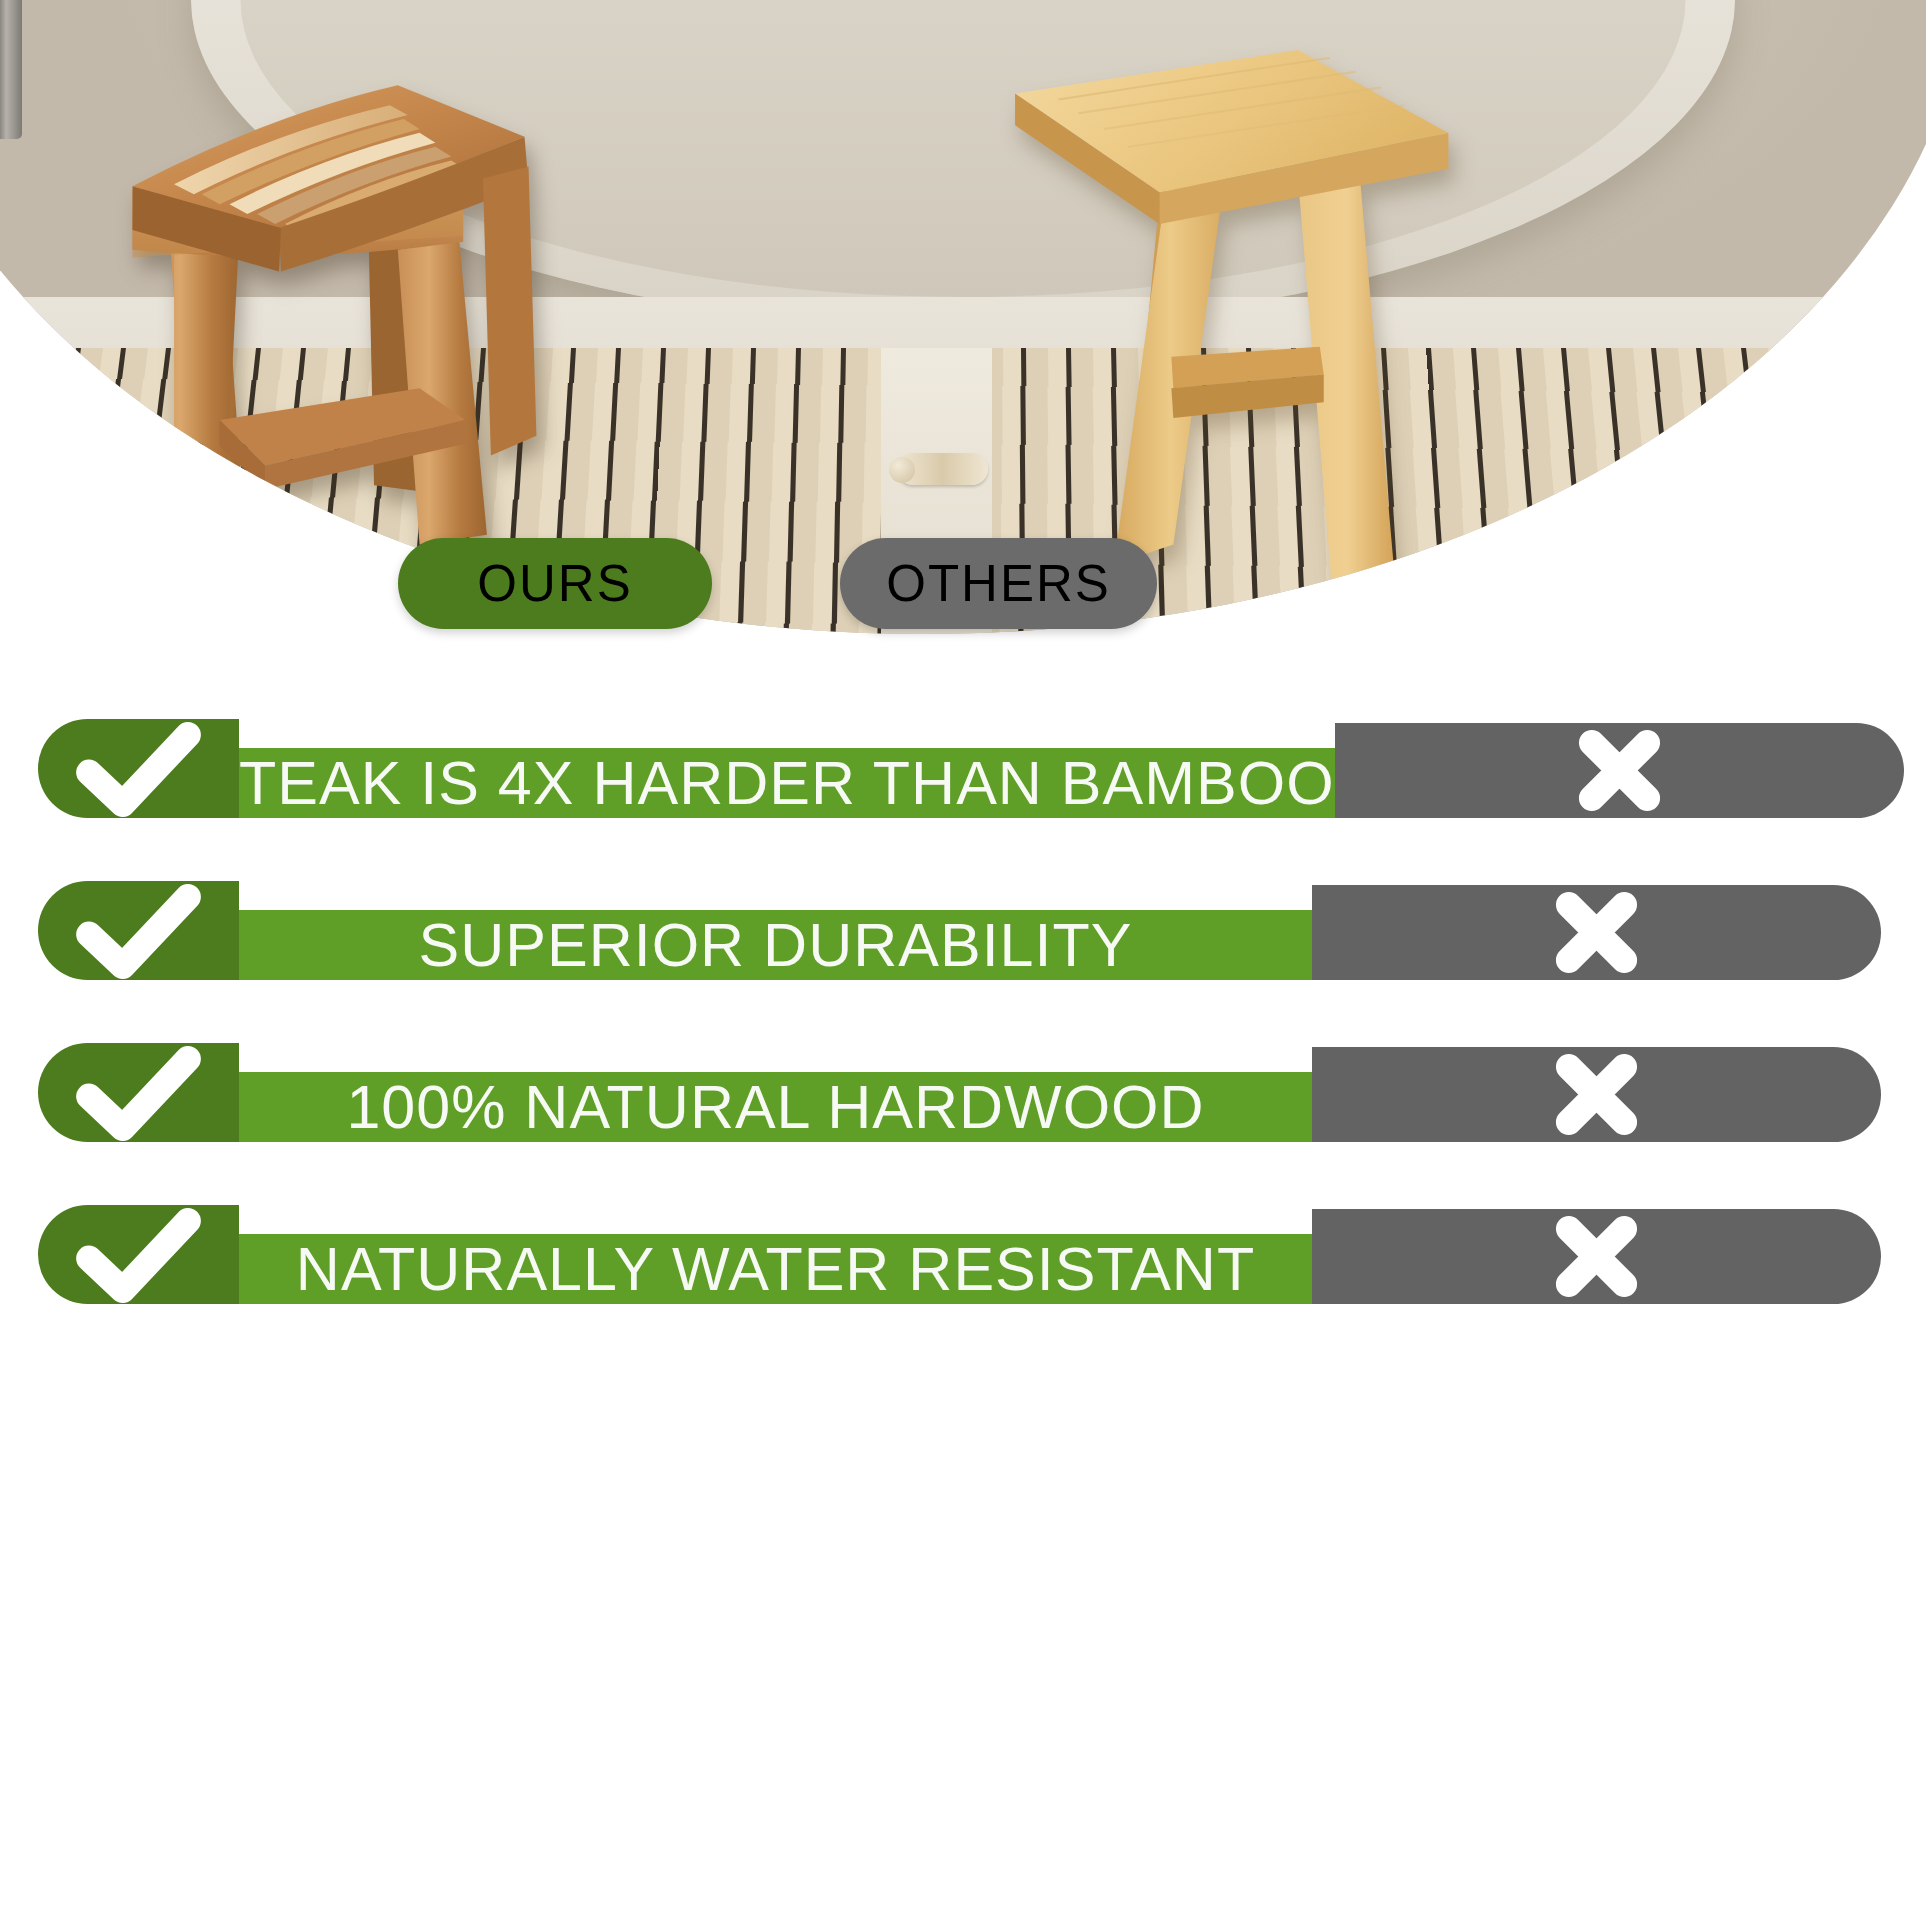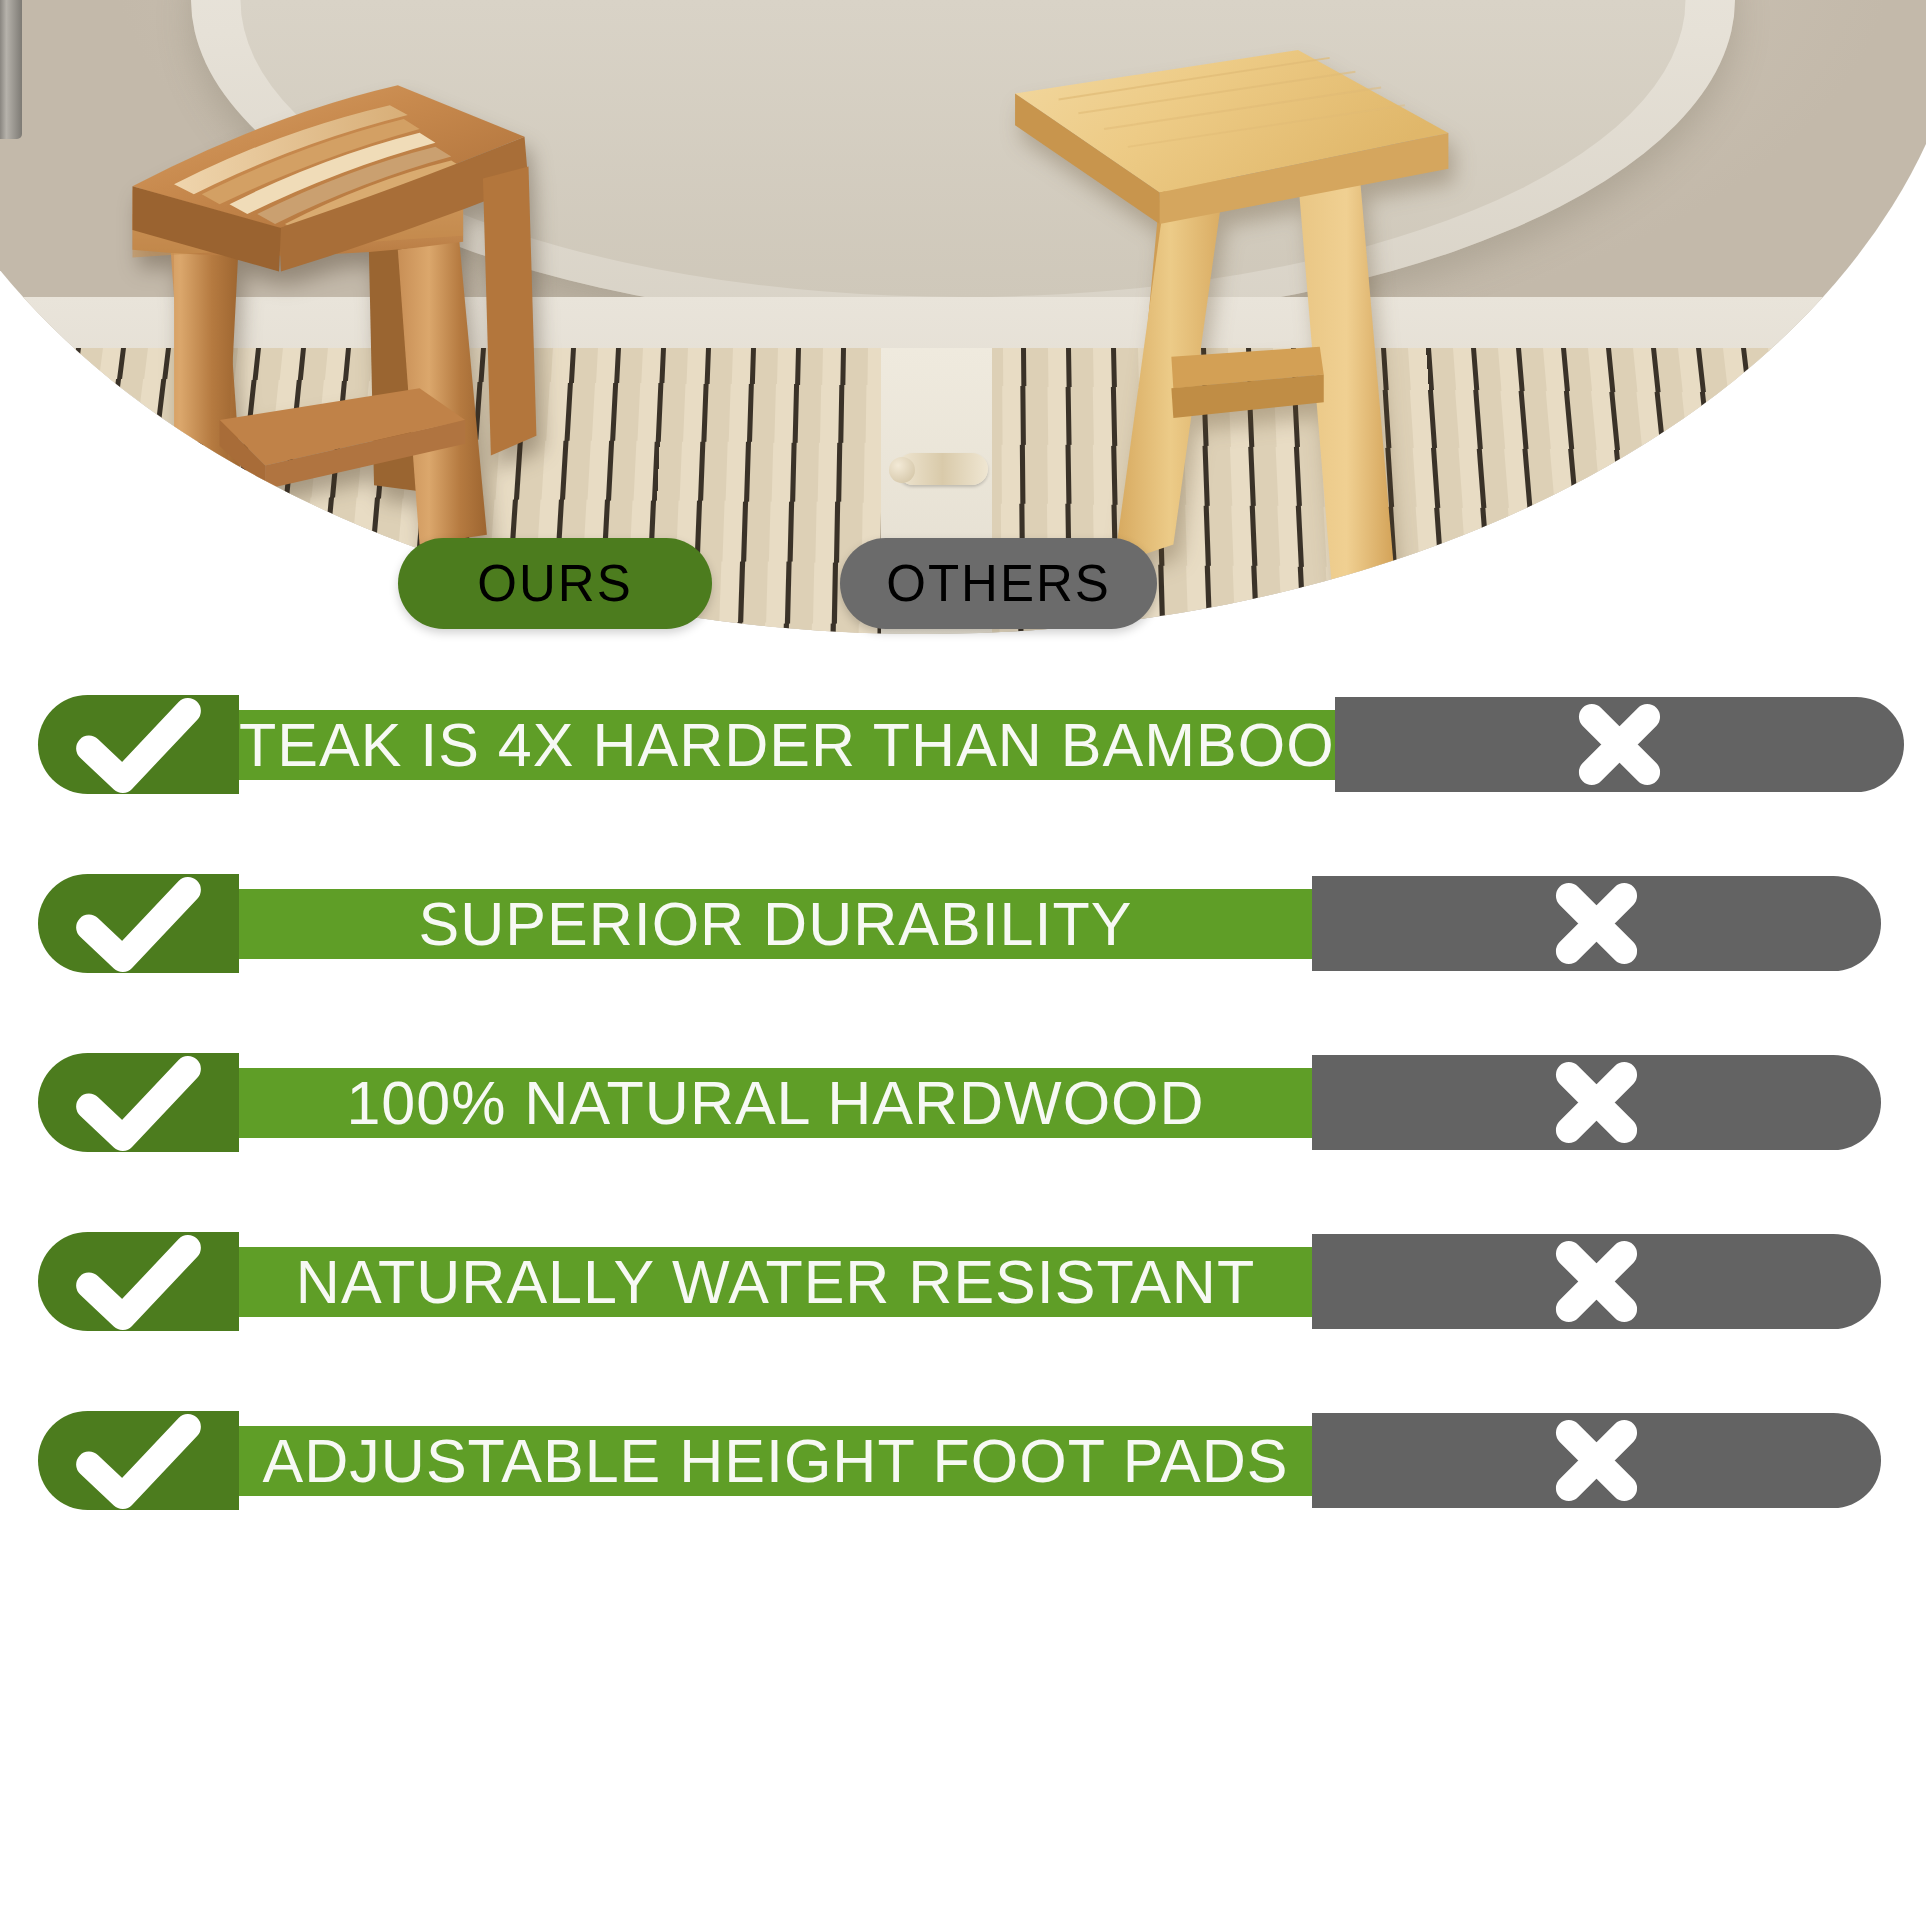--- a/index.html
+++ b/index.html
@@ -191,23 +191,23 @@
   
   .rows {
     position: absolute;
     left: 0;
     top: 671px;
     width: 1927px;
   }
   .row {
     position: relative;
     height: 147px;
-    margin-bottom: 32px;
+    margin-bottom: 15px;
     display: flex;
-    align-items: center;
+    align-items: flex-end;
   }
   .row-check {
     position: relative;
     width: 201px;
     margin-left: 38px;
     background: #4C7C1E;
     border-top-left-radius: 73px;
     border-bottom-left-radius: 73px;
     display: flex;
     align-items: center;
@@ -434,32 +434,15 @@
     <div class="row-label">NATURALLY WATER RESISTANT</div>
     <div class="row-cross">
       <span class="icon-cross">
         <svg width="95" height="95" viewBox="0 0 96 96">
           <path d="M20 20 L76 76 M76 20 L20 76" stroke="#ffffff" stroke-width="26" stroke-linecap="round" fill="none"></path>
         </svg>
       </span>
     </div>
   </div>
 
-  <div class="row">
-    <div class="row-check">
-      <span class="icon-check">
-        <svg width="127" height="99" viewBox="0 0 128 100">
-          <path d="M14 54 L48 86 L114 16" stroke="#ffffff" stroke-width="26" stroke-linecap="round" stroke-linejoin="round" fill="none"></path>
-        </svg>
-      </span>
-    </div>
-    <div class="row-label">ADJUSTABLE HEIGHT FOOT PADS</div>
-    <div class="row-cross">
-      <span class="icon-cross">
-        <svg width="95" height="95" viewBox="0 0 96 96">
-          <path d="M20 20 L76 76 M76 20 L20 76" stroke="#ffffff" stroke-width="26" stroke-linecap="round" fill="none"></path>
-        </svg>
-      </span>
-    </div>
-  </div>
 
 </div>
 
 
 </body></html>

